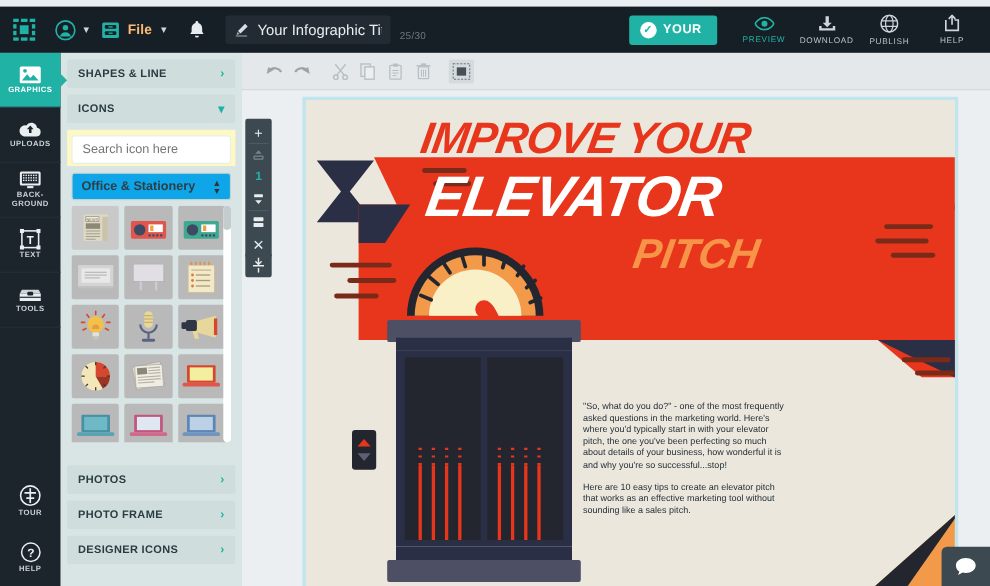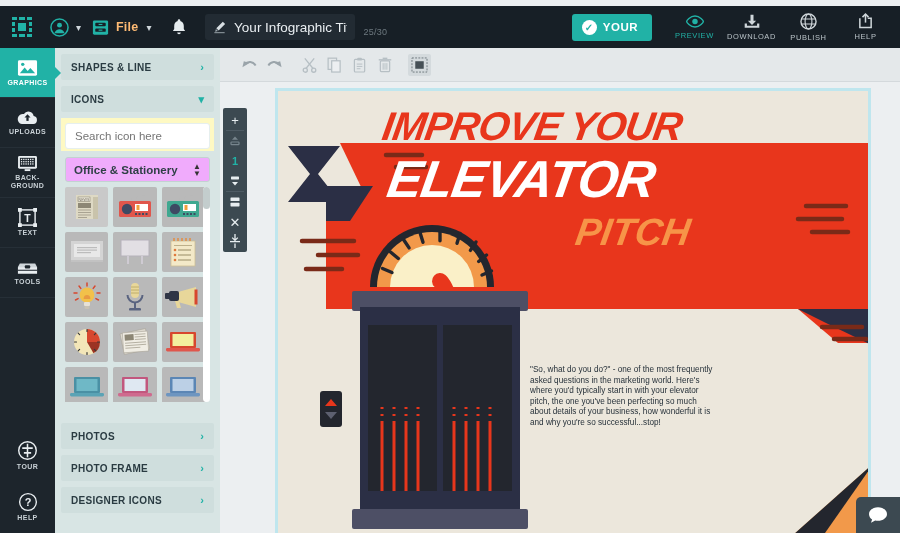--- a/index.html
+++ b/index.html
@@ -86,21 +86,21 @@
   .search-box {
     background:#fff; border-radius:3px; height:26px; display:flex; align-items:center;
     padding:0 9px; gap:4px; border:1px solid #e6efee;
   }
   .search-box input {
     border:none; outline:none; flex:1; font-size:11.5px; color:#8b9aa1;
     font-family:"Liberation Sans", sans-serif; background:transparent;
   }
   .select-row { padding:6px 4px 5px 4px; }
   .select-box {
-    background:#f0abfc; border:1px solid #c2d2d1; border-radius:3px; height:25px;
+    background:#0ea5e9; border:1px solid #c2d2d1; border-radius:3px; height:25px;
     display:flex; align-items:center; padding:0 8px; cursor:pointer;
   }
   .select-box .v { flex:1; font-size:11.5px; font-weight:bold; color:#2f3f46; }
   .select-box .arrows { font-size:8px; color:#333; line-height:7px; text-align:center; }
 
   .grid-wrap { position:relative; padding:0 4px; }
   .icon-grid {
     display:grid; grid-template-columns:repeat(3,1fr); gap:5px;
     width:140px; height:215px; overflow:hidden;
   }
@@ -809,20 +809,21 @@
           <path d="M596 372 L596 452 L506 452 Z" fill="#f2994a"></path>
           <path d="M596 372 L540 452 L506 452 Z" fill="#23262e"></path>
         </svg>
 
         <div class="headline1">IMPROVE YOUR</div>
         <div class="headline2">ELEVATOR</div>
         <div class="headline3">PITCH</div>
 
         <div class="body-copy">
           <p>"So, what do you do?" - one of the most frequently asked questions in the marketing world. Here's where you'd typically start in with your elevator pitch, the one you've been perfecting so much about details of your business, how wonderful it is and why you're so successful...stop!</p>
+          <p>Here are 10 easy tips to create an elevator pitch that works as an effective marketing tool without sounding like a sales pitch.</p>
         </div>
       </div>
     </div>
   </div>
 
   <div class="chat-fab">
     <svg width="20" height="18" viewBox="0 0 20 18">
       <path d="M10 1.2c5 0 9 3 9 6.8s-4 6.8-9 6.8a12 12 0 01-2.8-.3L3 16.8l1.1-3.2C2.2 12.3 1 10.2 1 8 1 4.2 5 1.2 10 1.2z" fill="#fff"></path>
     </svg>
   </div>

